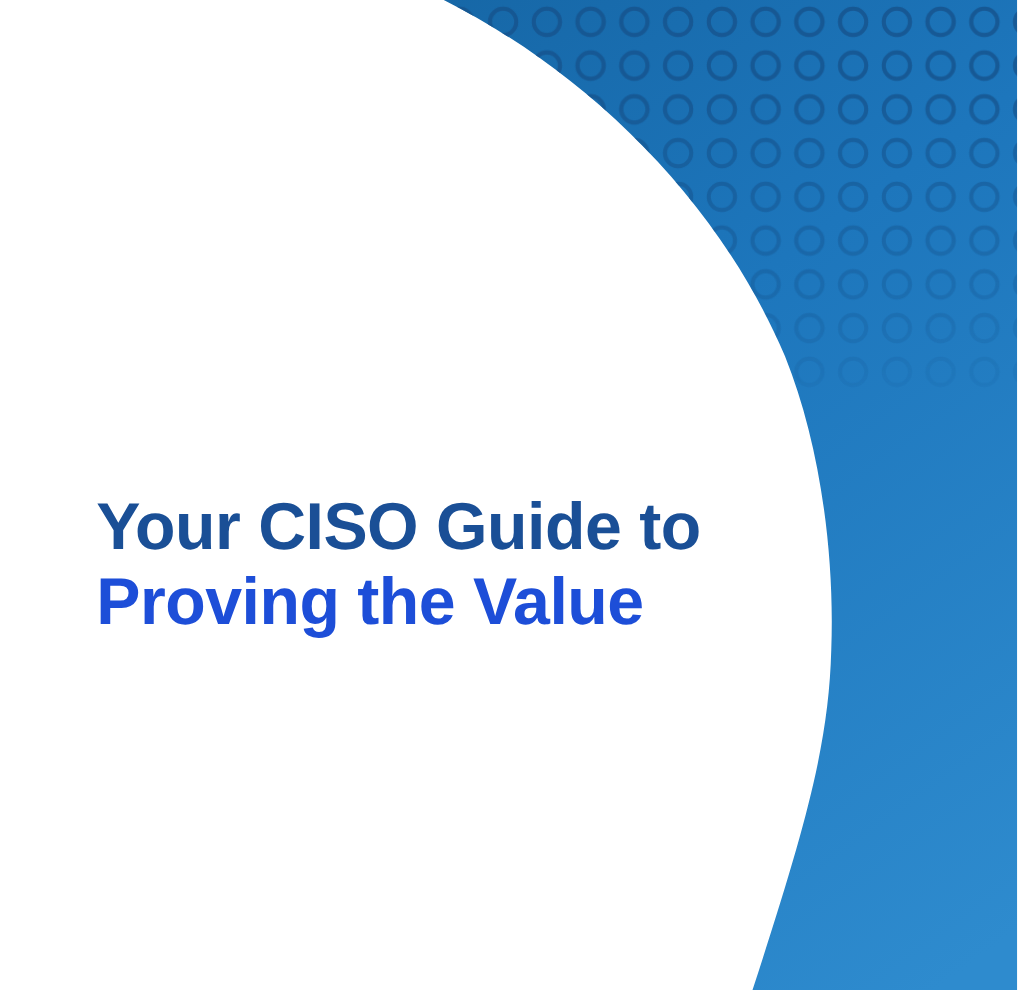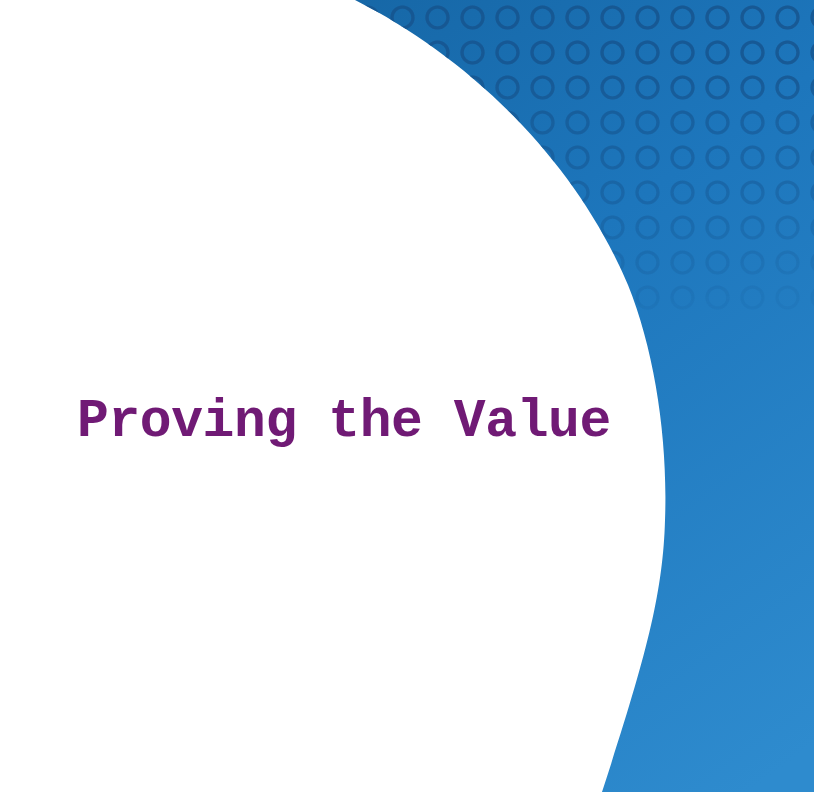--- a/index.html
+++ b/index.html
@@ -40,21 +40,21 @@
   }
   .title-line {
     display: block;
     font-size: 53px;
     line-height: 60px;
     font-weight: bold;
     letter-spacing: -0.4px;
     white-space: nowrap;
   }
   .title-line.primary   { color: #1A4F96; }
-  .title-line.secondary { color: #701a75; font-family: Liberation Mono, monospace; }
+  .title-line.secondary { color: #1d4ed8; }
 </style>
 </head>
 <body>
 
 <div id="cover">
 
   <svg id="backdrop" viewBox="0 0 814 792" width="814" height="792" preserveAspectRatio="none" xmlns="http://www.w3.org/2000/svg">
     <defs>
       <linearGradient id="panelGrad" x1="0.18" y1="0" x2="0.92" y2="1">
         <stop offset="0%" stop-color="#14629F"></stop>
@@ -103,16 +103,17 @@
           <rect x="0" y="-6" width="814" height="330" fill="url(#ringPattern)"></rect>
         </g>
         <g mask="url(#fadeMaskD)" opacity="0.55">
           <rect x="0" y="-6" width="814" height="330" fill="url(#ringPattern)"></rect>
         </g>
       </g>
     </g>
   </svg>
 
   <div id="title-block">
+    <span class="title-line primary">Your CISO Guide to</span>
     <span class="title-line secondary">Proving the Value</span>
   </div>
 
 </div>
 
 </body></html>

